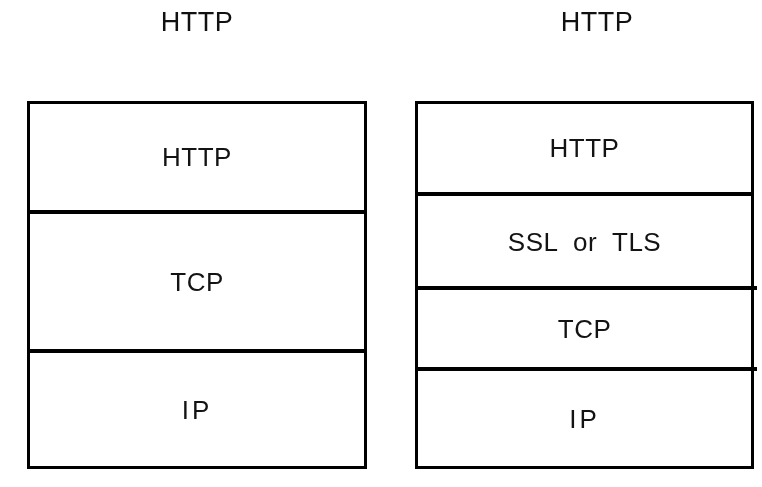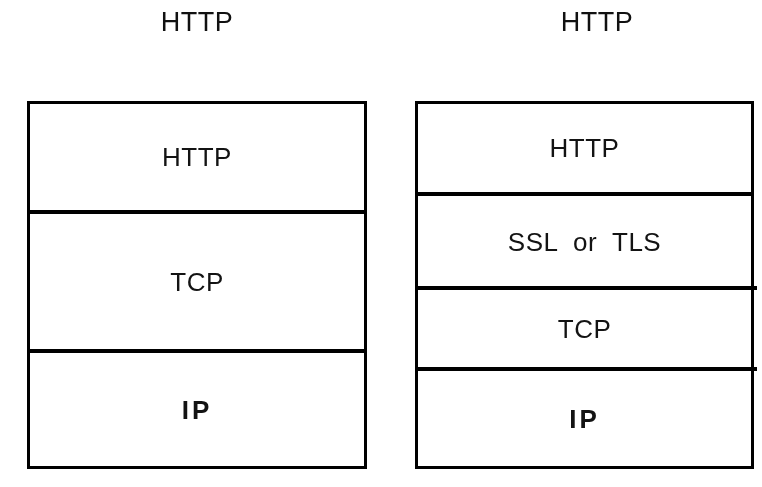--- a/index.html
+++ b/index.html
@@ -55,21 +55,21 @@
     box-sizing: border-box;
   }
   .layer-label {
     font-size: 26px;
     line-height: 1;
     color: #131313;
     white-space: pre;
     letter-spacing: 0.5px;
   }
   
-  .layer-label.wide { letter-spacing: 3px; font-weight: bold; }
+  .layer-label.wide { letter-spacing: 3px; }
 
   
   .divider {
     position: absolute;
     height: 4px;
     background: #000000;
   }
   
   #stack-http .divider { left: -1px; right: -1px; }
   

